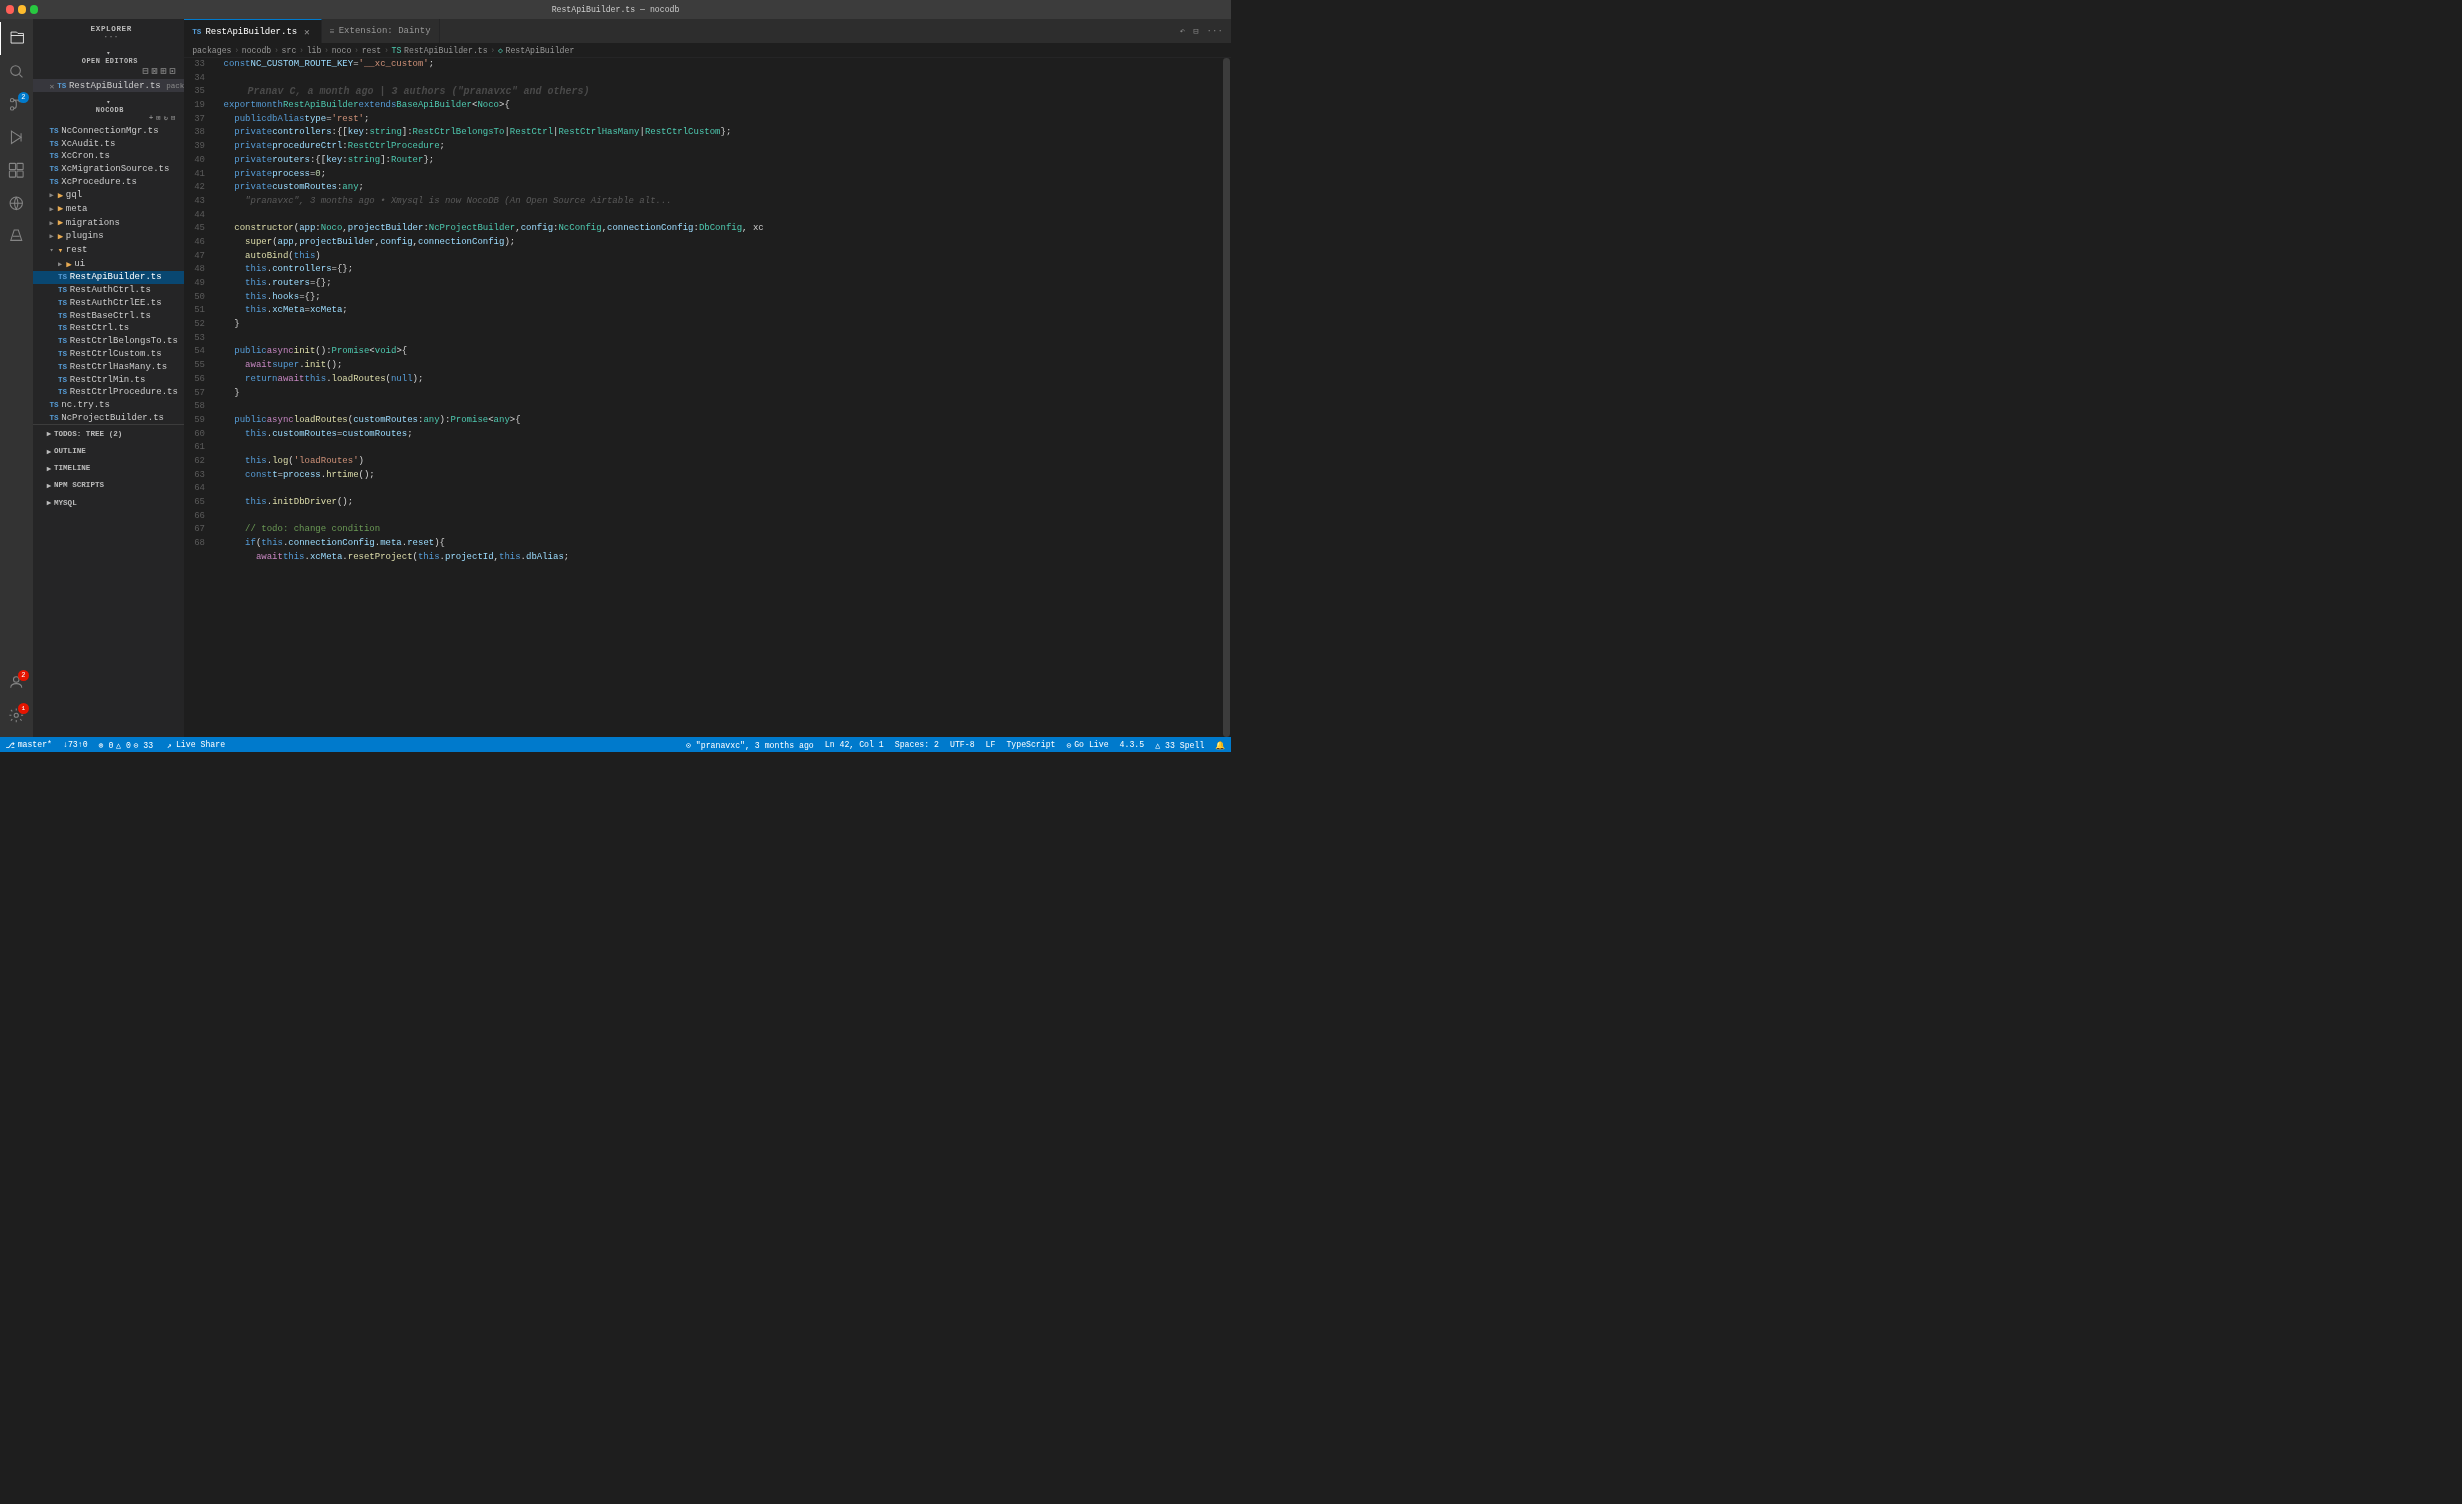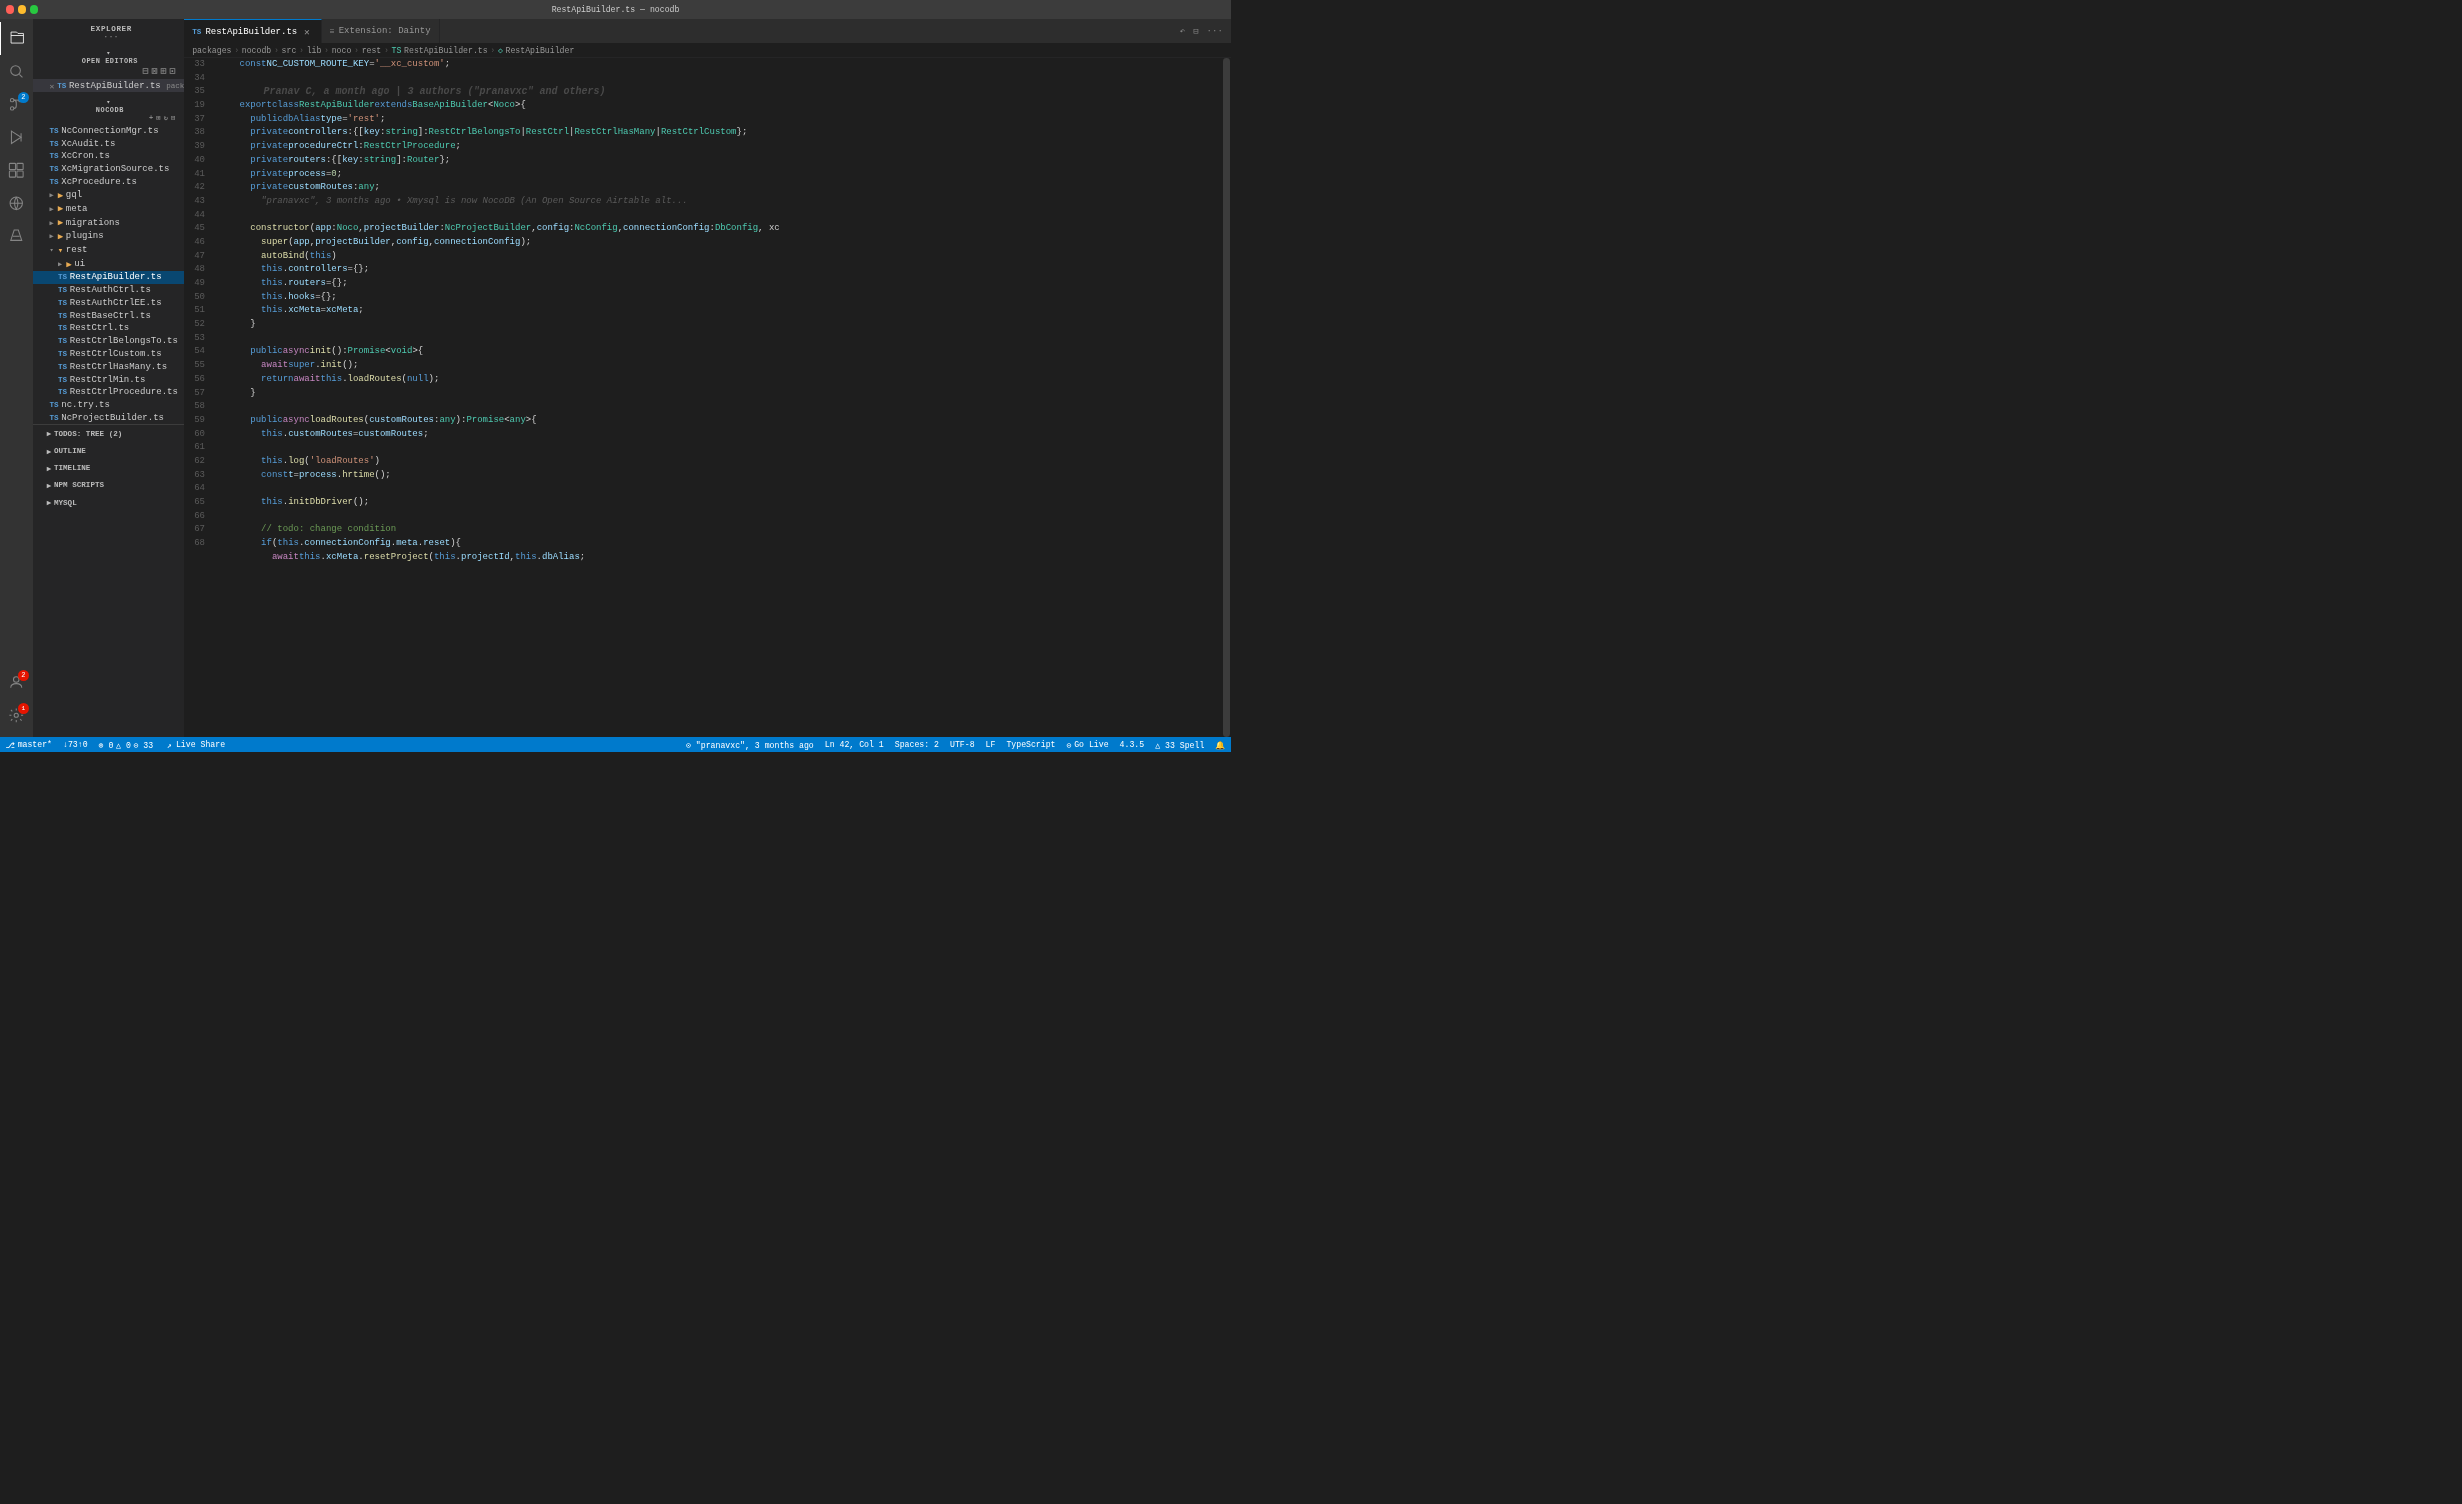--- a/index.html
+++ b/index.html
@@ -250,21 +250,20 @@
       overflow: hidden;
       padding-top: 0;
     }
     .line-number { height: 13.7px; display: flex; align-items: center; justify-content: flex-end; padding-right: 8.2px; margin-left: 21px; }
     .code-content {
       flex: 1;
       overflow: auto;
       padding: 0 0 0 5.5px;
       line-height: 13.7px;
       font-size: 9px;
-      margin-left: 16px;
     }
     .code-content::-webkit-scrollbar { width: 5.5px; height: 5.5px; }
     .code-content::-webkit-scrollbar-thumb { background: #424242; }
     .code-line { height: 13.7px; white-space: pre; display: flex; align-items: center; }
     
     .kw { color: #569cd6; }
     .kw2 { color: #c586c0; }
     .str { color: #ce9178; }
     .type { color: #4ec9b0; }
     .fn { color: #dcdcaa; }
@@ -545,21 +544,21 @@
         <div class="line-number">67</div>
         <div class="line-number">68</div>
       </div>
       <div class="code-content">
 
         <div class="code-line"><span class="kw">const</span> <span class="var">NC_CUSTOM_ROUTE_KEY</span> <span class="op">=</span> <span class="str">'__xc_custom'</span><span class="punc">;</span></div>
 
         <div class="code-line"></div>
 
         <div style="height:13.7px; display:flex; align-items:center; color:#4a4a4a; font-style:italic; font-size:10px; white-space:pre;font-weight:bold;">    Pranav C, a month ago | 3 authors ("pranavxc" and others)</div>
-        <div class="code-line"><span class="kw">export</span> <span class="kw">class</span> <span class="cls">RestApiBuilder</span> <span class="kw">extends</span> <span class="cls">BaseApiBuilder</span><span class="punc">&lt;</span><span class="cls">Noco</span><span class="punc">&gt;</span> <span class="punc">{</span></div>
+        <div class="code-line"><span class="kw">export</span> <span class="kw">month</span> <span class="cls">RestApiBuilder</span> <span class="kw">extends</span> <span class="cls">BaseApiBuilder</span><span class="punc">&lt;</span><span class="cls">Noco</span><span class="punc">&gt;</span> <span class="punc">{</span></div>
 
         <div class="code-line"><span>  </span><span class="kw">public</span> <span class="kw">dbAlias</span> <span class="var">type</span> <span class="op">=</span> <span class="str">'rest'</span><span class="punc">;</span></div>
 
         <div class="code-line"><span>  </span><span class="kw">private</span> <span class="var">controllers</span><span class="punc">:</span> <span class="punc">{</span> <span class="punc">[</span><span class="var">key</span><span class="punc">:</span> <span class="type">string</span><span class="punc">]:</span> <span class="cls">RestCtrlBelongsTo</span> <span class="op">|</span> <span class="cls">RestCtrl</span> <span class="op">|</span> <span class="cls">RestCtrlHasMany</span> <span class="op">|</span> <span class="cls">RestCtrlCustom</span> <span class="punc">};</span></div>
 
         <div class="code-line"><span>  </span><span class="kw">private</span> <span class="var">procedureCtrl</span><span class="punc">:</span> <span class="cls">RestCtrlProcedure</span><span class="punc">;</span></div>
 
         <div class="code-line"><span>  </span><span class="kw">private</span> <span class="var">routers</span><span class="punc">:</span> <span class="punc">{</span> <span class="punc">[</span><span class="var">key</span><span class="punc">:</span> <span class="type">string</span><span class="punc">]:</span> <span class="cls">Router</span> <span class="punc">};</span></div>
 
         <div class="code-line"><span>  </span><span class="kw">private</span> <span class="var">process</span> <span class="op">=</span> <span class="num">0</span><span class="punc">;</span></div>

